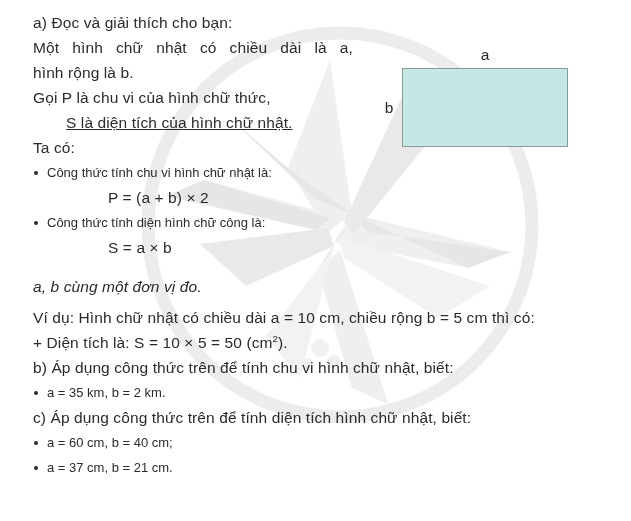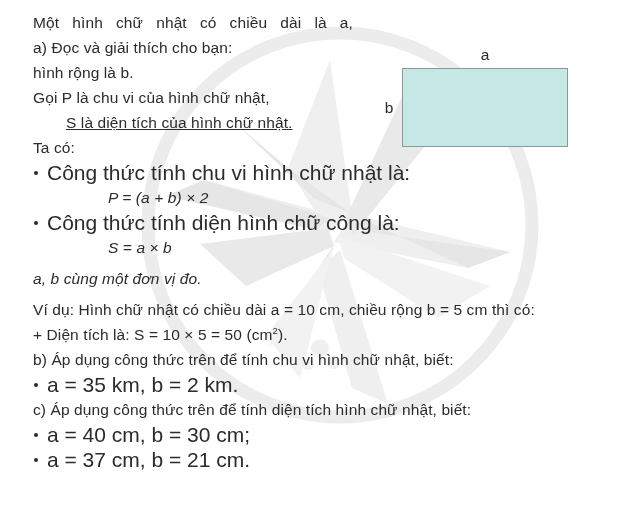--- a/index.html
+++ b/index.html
@@ -48,26 +48,26 @@
     letter-spacing: 0.1px;
   }
 
   .line.justify {
     white-space: normal;
     text-align: justify;
     text-align-last: justify;
     width: 320px;
   }
 
-  .line.indent-formula { padding-left: 75px; font-style: italic; }
+  .line.indent-formula { padding-left: 75px; }
   .line.indent-s      { padding-left: 33px; text-decoration: underline; }
-  .line.italic        { font-style: italic; }
+  .line.italic        { font-style: italic; margin-top: 8px; }
 
   .bullet-line {
-    font-size: 21px;
+    font-size: 13px;
     line-height: 25px;
     white-space: nowrap;
     position: relative;
     padding-left: 14px;
   }
   .bullet-line::before {
     content: "";
     position: absolute;
     left: 1px;
     top: 11px;
@@ -154,26 +154,26 @@
 <div id="page">
 
   <div id="figure">
     <div id="label-a">a</div>
     <div id="label-b">b</div>
     <div id="rect-shape"></div>
   </div>
 
   <div id="text-column">
 
+    <div class="line">a) Đọc và giải thích cho bạn:</div>
+
     <div class="line justify">Một hình chữ nhật có chiều dài là a,</div>
-
-    <div class="line">a) Đọc và giải thích cho bạn:</div>
     <div class="line">hình rộng là b.</div>
 
-    <div class="line">Gọi P là chu vi của hình chữ nhật,</div>
+    <div class="line">Gọi P là chu vi của hình chữ thức,</div>
     <div class="line indent-s">S là diện tích của hình chữ nhật.</div>
 
     <div class="line">Ta có:</div>
 
     <div class="bullet-line">Công thức tính chu vi hình chữ nhật là:</div>
     <div class="line indent-formula">P = (a + b) × 2</div>
 
     <div class="bullet-line">Công thức tính diện hình chữ công là:</div>
     <div class="line indent-formula">S = a × b</div>
 
@@ -181,17 +181,17 @@
     <div class="line italic">a, b cùng một đơn vị đo.</div>
     <div class="gap-md"></div>
 
     <div class="line">Ví dụ: Hình chữ nhật có chiều dài a = 10 cm, chiều rộng b = 5 cm thì có:</div>
     <div class="line"><span>+ Diện tích là: S = 10 × 5 = 50 (cm</span><sup>2</sup><span>).</span></div>
 
     <div class="line">b) Áp dụng công thức trên để tính chu vi hình chữ nhật, biết:</div>
     <div class="bullet-line">a = 35 km, b = 2 km.</div>
 
     <div class="line">c) Áp dụng công thức trên để tính diện tích hình chữ nhật, biết:</div>
-    <div class="bullet-line">a = 40 cm, b = 30 cm;</div>
+    <div class="bullet-line">a = 60 cm, b = 40 cm;</div>
     <div class="bullet-line">a = 37 cm, b = 21 cm.</div>
 
   </div>
 </div>
 
 </body></html>

